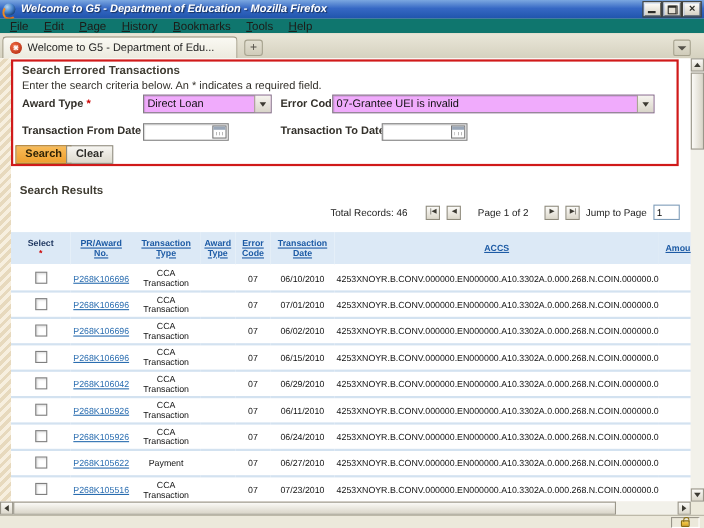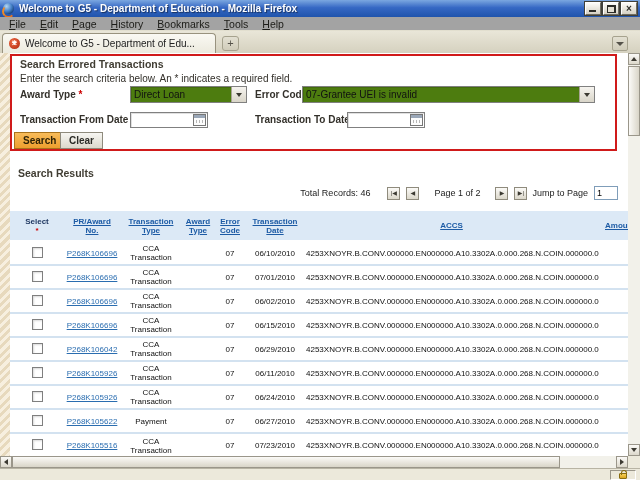--- a/index.html
+++ b/index.html
@@ -3,21 +3,21 @@
 <meta charset="utf-8">
 <style>
   * { margin:0; padding:0; box-sizing:border-box; }
   html,body { width:640px; height:480px; overflow:hidden; background:#d4d0c8;
               font-family:"Liberation Sans", sans-serif; }
   .window { position:relative; width:640px; height:480px; background:#ece9db; }
 
   
   .titlebar { position:absolute; left:0; top:0; width:640px; height:17px;
     background:linear-gradient(180deg,#7ba7e0 0%,#3668c4 45%,#1f54ac 100%);
-    display:flex; align-items:center; padding:0 3px; }
+    display:flex; align-items:center; padding:0 3px;font-style:italic; }
   .ff-icon { width:11px; height:11px; border-radius:50%;
     background:radial-gradient(circle at 32% 30%, #b4d6f2 0%, #4a86cc 45%, #173f74 80%);
     position:relative; flex:0 0 auto; }
   .ff-icon::after { content:""; position:absolute; left:-1px; top:2px; width:9px; height:9px;
     border:2px solid transparent; border-left:2px solid #ef8a24; border-bottom:2px solid #e8731c;
     border-radius:50%; }
   .title-text { color:#fff; font-size:10px; font-weight:bold; margin-left:5px;
     text-shadow:1px 1px 1px rgba(0,0,0,.5); white-space:nowrap; overflow:hidden; flex:1 1 auto; }
   .winbtns { display:flex; gap:2px; flex:0 0 auto; }
   .wbtn { width:16px; height:13px; background:linear-gradient(#fdfcf9,#d5d1c4);
@@ -26,21 +26,21 @@
     display:flex; align-items:center; justify-content:center; line-height:1; }
   .glyph-min { position:absolute; left:3px; bottom:2px; width:7px; height:2px; background:#2c2c28; }
   .glyph-restore { position:absolute; left:3px; top:2px; width:9px; height:8px; }
   .glyph-restore::before { content:""; position:absolute; right:0; top:0; width:6px; height:5px;
     border:1px solid #2c2c28; border-top-width:2px; }
   .glyph-restore::after { content:""; position:absolute; left:0; bottom:0; width:6px; height:5px;
     border:1px solid #2c2c28; border-top-width:2px; background:#e4e0d4; }
 
   
   .menubar { position:absolute; left:0; top:17px; width:640px; height:14px;
-    background:#a3a3a3; display:flex; align-items:center; padding-left:2px;
+    background:#0f766e; display:flex; align-items:center; padding-left:2px;
     border-bottom:1px solid #e2dfcf; }
   .menu-item { display:inline-block; font-size:10.5px; color:#1c1c18; padding:0 7px; cursor:default; }
   .menu-item::first-letter { text-decoration:underline; }
 
   
   .tabbar { position:absolute; left:0; top:31px; width:640px; height:22px;
     background:linear-gradient(#e9e6d8,#d5d1bf); }
   .tab { position:absolute; left:2px; top:2px; width:214px; height:20px;
     background:linear-gradient(#faf9f3,#eceade); border:1px solid #98927e; border-bottom:none;
     border-radius:4px 4px 0 0; display:flex; align-items:center; padding:0 6px; }
@@ -67,21 +67,21 @@
   .stripe { position:absolute; left:0; top:0; width:10px; height:403px;
     background:repeating-linear-gradient(135deg,#f7efdf 0 3px,#e7d9bd 3px 6px); }
 
   
   .form-box { position:absolute; left:10px; top:1px; width:607px; height:97px;
     border:2px solid #d01a1a; background:#fff; }
   .form-title { position:absolute; left:8px; top:2px; font-size:10.5px; font-weight:bold; color:#403d33; }
   .form-instr { position:absolute; left:8px; top:17px; font-size:10px; color:#33302a; }
   .flabel { position:absolute; font-size:10px; font-weight:bold; color:#33302a; }
   .req { color:#cc0000; font-weight:bold; }
-  .selectbox { position:absolute; height:17px; background:#4d7c0f; border:1px solid #808080;
+  .selectbox { position:absolute; height:17px; background:#f0abfc; border:1px solid #808080;
     box-shadow:inset 1px 1px 0 rgba(0,0,0,.12); display:flex; align-items:center; }
   .selectbox .val { flex:1 1 auto; font-size:10px; color:#111; padding:0 3px;
     white-space:nowrap; overflow:hidden; }
   .selectbox .drop { flex:0 0 15px; height:100%; background:linear-gradient(#f6f4ef,#d9d5c9);
     border-left:1px solid #a8a494; display:flex; align-items:center; justify-content:center; }
   .selectbox .drop .tri { width:0; height:0; border-left:3.5px solid transparent;
     border-right:3.5px solid transparent; border-top:4px solid #3c3a32; }
   .datebox { position:absolute; width:78px; height:16px; background:#fff; border:1px solid #808080;
     box-shadow:inset 1px 1px 0 rgba(0,0,0,.12); display:flex; align-items:center; }
   .datebox .dval { flex:1 1 auto; font-size:10px; padding:0 3px; }

